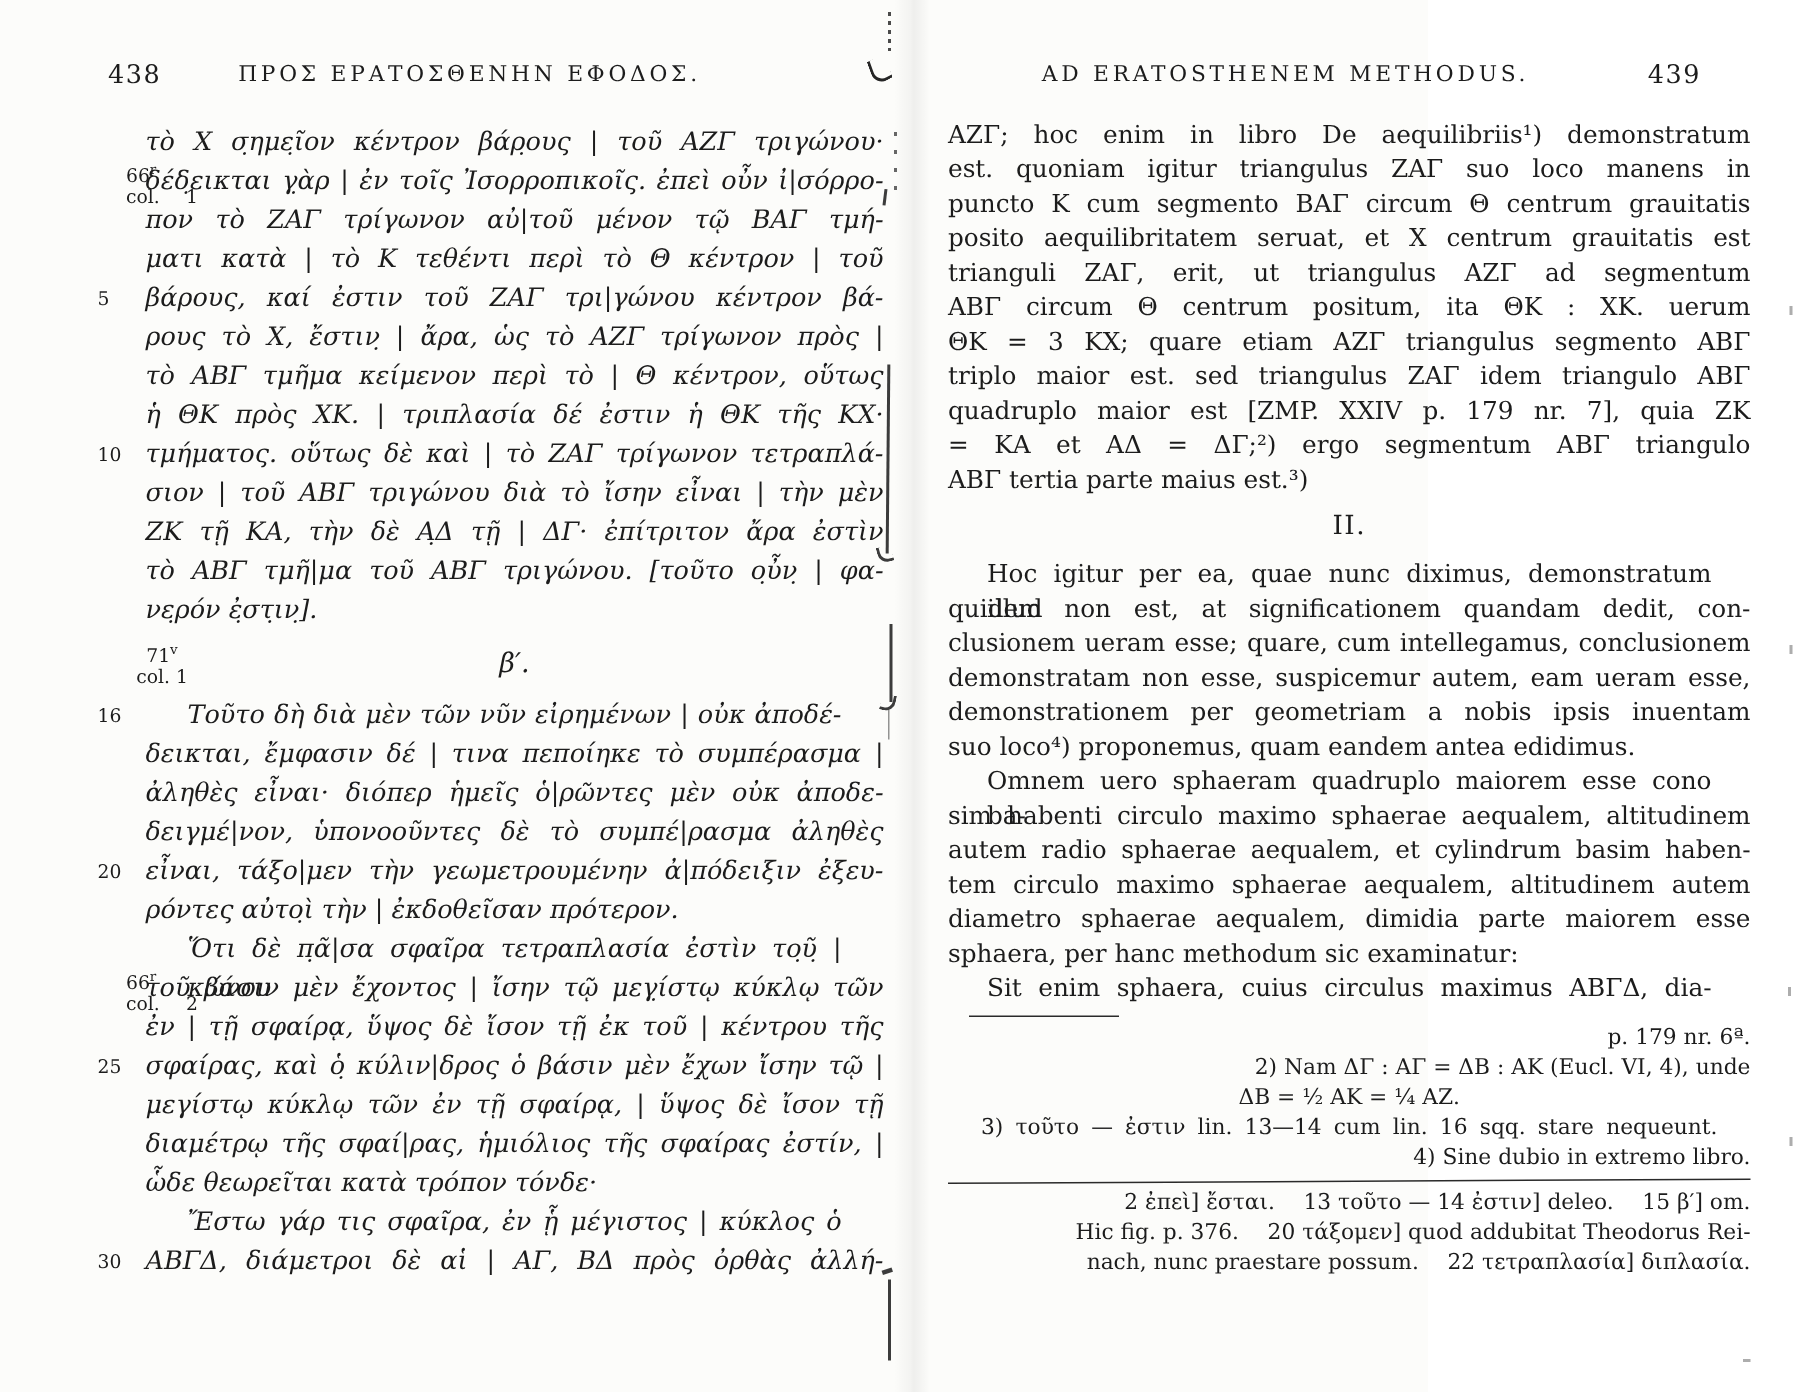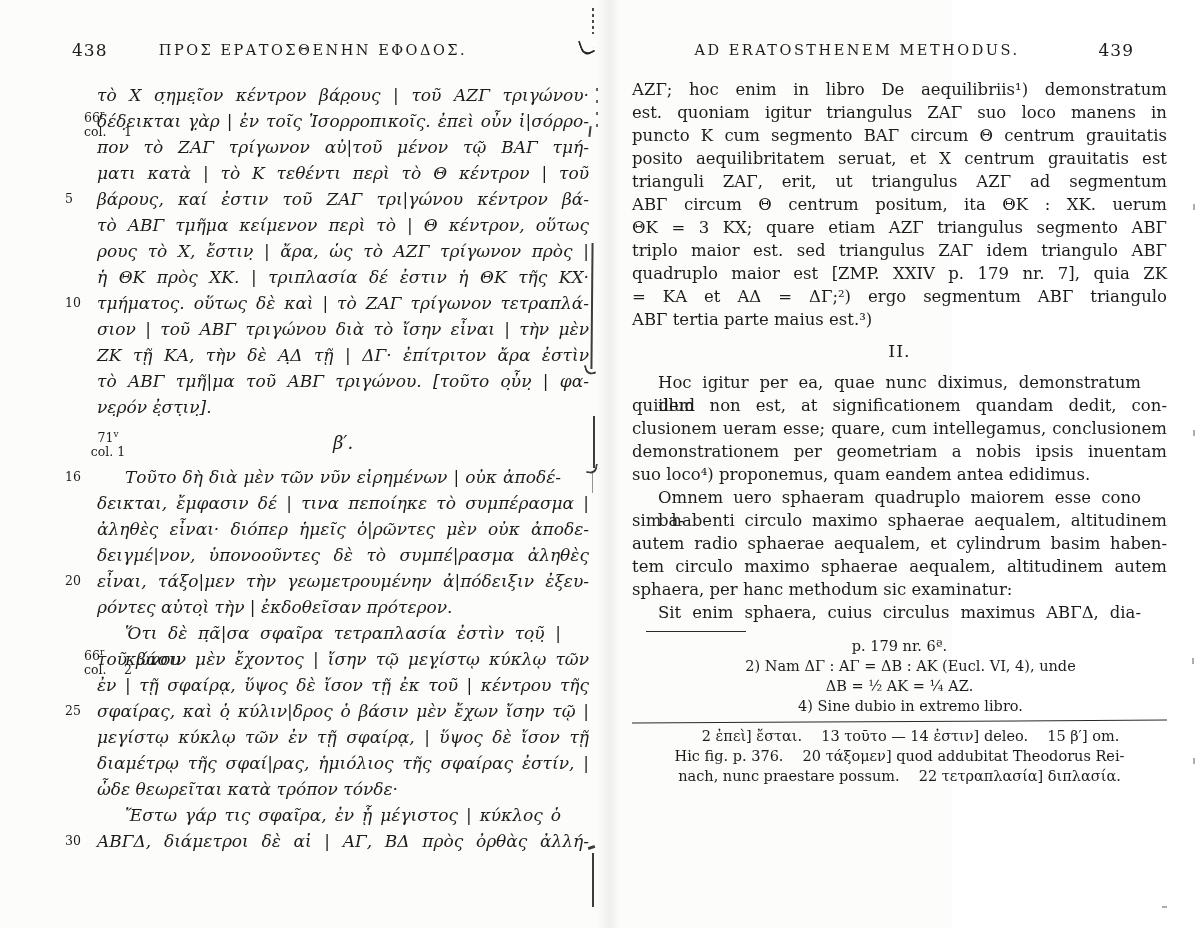--- a/index.html
+++ b/index.html
@@ -45,21 +45,21 @@
          text-align:justify;text-align-last:justify;}
   .l-row.end{text-align-last:left;}
   .l-head{height:24px;line-height:24px;margin:8px 0;text-align:center;
           text-align-last:center;font-size:17.5px;letter-spacing:1px;}
 
   .fnrule{border:0;border-top:1.5px solid #2a2a2a;margin:0;}
   .fnrule-short{width:100px;margin:7px 0 4px 14px;}
   .fnrule-long{width:535px;margin:5px 0 4px 0;transform:rotate(-0.3deg);}
 
   .fn-lines{font-size:14.5px;}
-  .f-row{height:20px;line-height:20px;text-align:center;}
+  .f-row{height:20px;line-height:20px;text-align:right;}
   .f-row.just{text-align:justify;text-align-last:justify;}
   .f-row.ind{padding-left:22px;}
   .f-row.ctr{text-align:center;padding-left:0;}
   .f-row.just.ind{padding-left:0;}
   .f-row.just.ind .ftext{padding-left:22px;display:inline-block;width:513px;box-sizing:border-box;
         text-align:justify;text-align-last:justify;}
 
   
   .gutter-shadow{position:absolute;left:596px;top:0;width:24px;height:928px;
      background:linear-gradient(90deg,rgba(0,0,0,0) 0%,rgba(0,0,0,0.035) 45%,
@@ -101,22 +101,22 @@
     </div>
     <div class="g-lines" id="left-lines">
         <div class="g-row"><span class="gtext">τὸ Χ σ̣ημε̣ῖον κέντρον βάρ̣ους | τοῦ ΑΖΓ τριγώνου·</span></div>
         <div class="g-row"><span class="mnote">
             <span class="folio">66<sup>r</sup></span>
             <span class="colno">col. 1</span>
           </span><span class="gtext">δέδ̣εικται γ̣ὰρ | ἐν τοῖς Ἰσορροπικοῖς. ἐπεὶ οὖν ἰ|σόρρο-</span></div>
         <div class="g-row"><span class="gtext">πον τὸ ΖΑΓ τρίγωνον αὐ|τοῦ μένον τῷ ΒΑΓ τμή-</span></div>
         <div class="g-row"><span class="gtext">ματι κατὰ | τὸ Κ τεθέντι περὶ τὸ Θ κέντρον | τοῦ</span></div>
         <div class="g-row"><span class="lnum">5</span><span class="gtext">βάρους, καί ἐστιν τοῦ ΖΑΓ τρι|γώνου κέντρον βά-</span></div>
+        <div class="g-row"><span class="gtext">ρους τὸ Χ, ἔστιν̣ | ἄρα, ὡς τὸ ΑΖΓ τρίγωνον πρὸς |</span></div>
         <div class="g-row"><span class="gtext">τὸ ΑΒΓ τμῆμα κείμενον περὶ τὸ | Θ κέντρον, οὕτως</span></div>
-        <div class="g-row"><span class="gtext">ρους τὸ Χ, ἔστιν̣ | ἄρα, ὡς τὸ ΑΖΓ τρίγωνον πρὸς |</span></div>
         <div class="g-row"><span class="gtext">ἡ ΘΚ πρὸς ΧΚ. | τριπλασία δέ ἐστιν ἡ ΘΚ τῆς ΚΧ·</span></div>
         <div class="g-row"><span class="lnum">10</span><span class="gtext">τμήματος. οὕτως δὲ καὶ | τὸ ΖΑΓ τρίγωνον τετραπλά-</span></div>
         <div class="g-row"><span class="gtext">σιον | τοῦ ΑΒΓ τριγώνου διὰ τὸ ἴσην εἶναι | τὴν μὲν</span></div>
         <div class="g-row"><span class="gtext">ΖΚ τῇ ΚΑ, τὴν δὲ Α̣Δ τῇ | ΔΓ· ἐπίτριτον ἄρα ἐστὶν</span></div>
         <div class="g-row"><span class="gtext">τὸ ΑΒΓ τμῆ|μα τοῦ ΑΒΓ τριγώνου. [τοῦτο ο̣ὖν̣ | φα-</span></div>
         <div class="g-row end"><span class="gtext">νε̣ρόν ἐ̣στ̣ιν̣].</span></div>
         <div class="g-row g-head"><span class="mnote">
             <span class="folio">71<sup>v</sup></span>
             <span class="colno">col. 1</span>
           </span><span class="gtext">β′.</span></div>
@@ -174,34 +174,37 @@
           <div class="l-row"><span class="ltext">ΑΒΓ circum Θ centrum positum, ita ΘΚ : ΧΚ.  uerum</span></div>
           <div class="l-row"><span class="ltext">ΘΚ = 3 ΚΧ; quare etiam ΑΖΓ triangulus segmento ΑΒΓ</span></div>
           <div class="l-row"><span class="ltext">triplo maior est.  sed triangulus ΖΑΓ idem triangulo ΑΒΓ</span></div>
           <div class="l-row"><span class="ltext">quadruplo maior est [ZMP. XXIV p. 179 nr. 7], quia ΖΚ</span></div>
           <div class="l-row"><span class="ltext">= ΚΑ et ΑΔ = ΔΓ;²) ergo segmentum ΑΒΓ triangulo</span></div>
           <div class="l-row end"><span class="ltext">ΑΒΓ tertia parte maius est.³)</span></div>
           <div class="l-row l-head">II.</div>
           <div class="l-row ind"><span class="ltext">Hoc igitur per ea, quae nunc diximus, demonstratum illud</span></div>
           <div class="l-row"><span class="ltext">quidem non est, at significationem quandam dedit, con-</span></div>
           <div class="l-row"><span class="ltext">clusionem ueram esse; quare, cum intellegamus, conclusionem</span></div>
+          <div class="l-row"><span class="ltext">demonstratam non esse, suspicemur autem, eam ueram esse,</span></div>
           <div class="l-row"><span class="ltext">demonstrationem per geometriam a nobis ipsis inuentam</span></div>
           <div class="l-row end"><span class="ltext">suo loco⁴) proponemus, quam eandem antea edidimus.</span></div>
           <div class="l-row ind"><span class="ltext">Omnem uero sphaeram quadruplo maiorem esse cono ba-</span></div>
           <div class="l-row"><span class="ltext">sim habenti circulo maximo sphaerae aequalem, altitudinem</span></div>
           <div class="l-row"><span class="ltext">autem radio sphaerae aequalem, et cylindrum basim haben-</span></div>
           <div class="l-row"><span class="ltext">tem circulo maximo sphaerae aequalem, altitudinem autem</span></div>
+          <div class="l-row"><span class="ltext">diametro sphaerae aequalem, dimidia parte maiorem esse</span></div>
           <div class="l-row end"><span class="ltext">sphaera, per hanc methodum sic examinatur:</span></div>
           <div class="l-row ind"><span class="ltext">Sit enim sphaera, cuius circulus maximus ΑΒΓΔ, dia-</span></div>
         </div>
       <hr class="fnrule fnrule-short">
       <div id="right-footnotes" class="fn-lines">
           <div class="f-row"><span class="ftext">p. 179 nr. 6ª.</span></div>
           <div class="f-row ind"><span class="ftext">2) Nam ΔΓ : ΑΓ = ΔΒ : ΑΚ (Eucl. VI, 4), unde</span></div>
           <div class="f-row ctr"><span class="ftext">ΔΒ = ½ ΑΚ = ¼ ΑΖ.</span></div>
+          <div class="f-row ind just"><span class="ftext">3) τοῦτο — ἐστιν lin. 13—14 cum lin. 16 sqq. stare nequeunt.</span></div>
           <div class="f-row ind"><span class="ftext">4) Sine dubio in extremo libro.</span></div>
         </div>
       <hr class="fnrule fnrule-long">
       <div id="right-apparatus" class="fn-lines">
           <div class="f-row ind"><span class="ftext">2 ἐπεὶ] ἔσται.  13 τοῦτο — 14 ἐστιν] deleo.  15 β′] om.</span></div>
           <div class="f-row"><span class="ftext">Hic fig. p. 376.  20 τάξομεν] quod addubitat Theodorus Rei-</span></div>
           <div class="f-row"><span class="ftext">nach, nunc praestare possum.  22 τετραπλασία] διπλασία.</span></div>
         </div>
     </div>
   </div>

